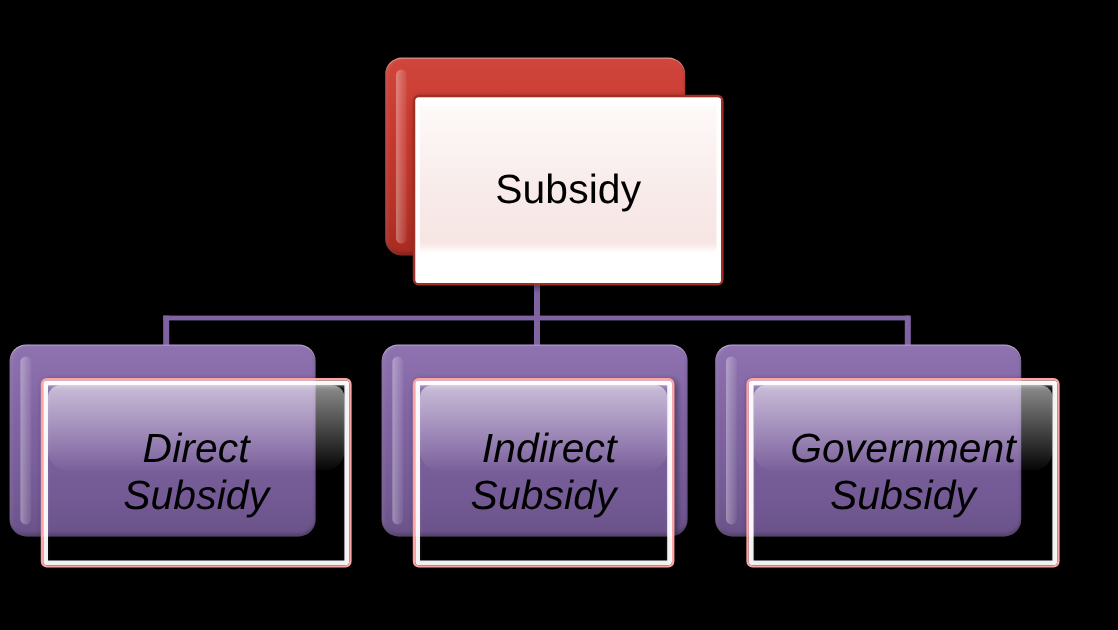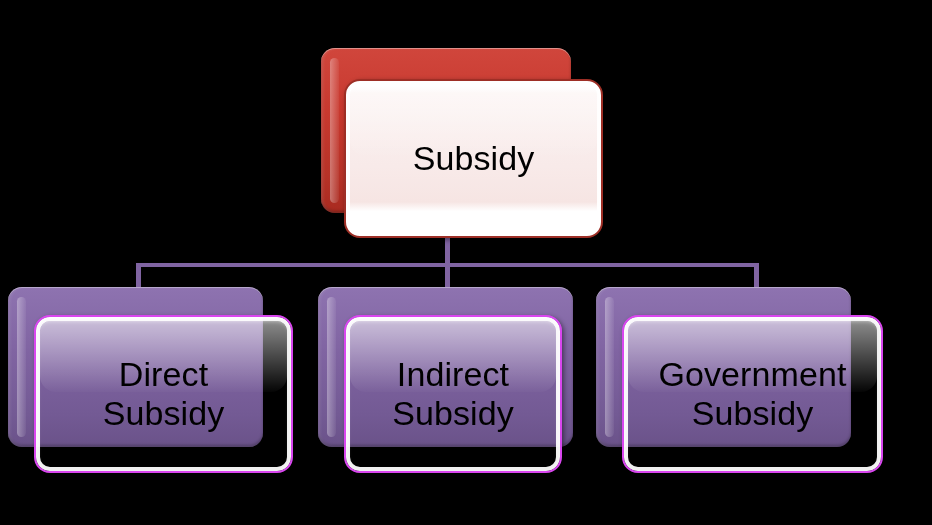--- a/index.html
+++ b/index.html
@@ -76,21 +76,21 @@
          #6a5289 100%);
     box-shadow:
       inset 0 1px 0 rgba(255,255,255,0.35),
       inset 0 -2px 3px rgba(0,0,0,0.28),
       inset 2px 0 3px rgba(255,255,255,0.14);
   }
 
   
   .node-card {
     position: absolute;
-    border-radius: 16px;
+    border-radius: 5px;
     display: flex;
     align-items: center;
     justify-content: center;
     text-align: center;
     box-sizing: border-box;
   }
 
   .card-red {
     background:
       linear-gradient(to bottom,
@@ -111,25 +111,26 @@
   .card-purple {
     background:
       linear-gradient(to bottom,
         #ffffff 0%,
         #ffffff 3%,
         #f3f0f6 9%,
         #ecе8f2 50%,
         #e9e5f0 74%,
         #ffffff 82%,
         #ffffff 100%);
-    border: 2px solid #d946ef;
+    border: 2px solid #fca5a5;
     box-shadow:
       inset 0 0 0 4px rgba(255,255,255,0.94),
       inset 0 3px 5px rgba(255,255,255,0.88),
       2px 2px 5px rgba(0,0,0,0.45);
+    font-style: italic;
   }
 
   .node-label {
     position: relative;
     color: #000000;
     font-size: 34px;
     line-height: 1.14;
     font-weight: 400;
     letter-spacing: 0.1px;
     padding: 0 6px;
@@ -179,21 +180,21 @@
     <div class="node-plate plate-purple" style="width:255px; height:160px;"></div>
     <div class="node-card card-purple" style="left:26px; top:28px; width:259px; height:158px;">
       <div class="card-gloss"></div>
       <div class="node-label">Direct
 Subsidy</div>
     </div>
   </div>
 
   <div class="node" style="left:318px; top:287px; width:288px; height:188px;">
     <div class="node-plate plate-purple" style="width:255px; height:160px;"></div>
-    <div class="node-card card-purple" style="left:26px; top:28px; width:218px; height:158px;">
+    <div class="node-card card-purple" style="left:26px; top:28px; width:218px; height:158px;text-align:right;">
       <div class="card-gloss"></div>
       <div class="node-label">Indirect
 Subsidy</div>
     </div>
   </div>
 
   <div class="node" style="left:596px; top:287px; width:288px; height:188px;">
     <div class="node-plate plate-purple" style="width:255px; height:160px;"></div>
     <div class="node-card card-purple" style="left:26px; top:28px; width:261px; height:158px;">
       <div class="card-gloss"></div>

